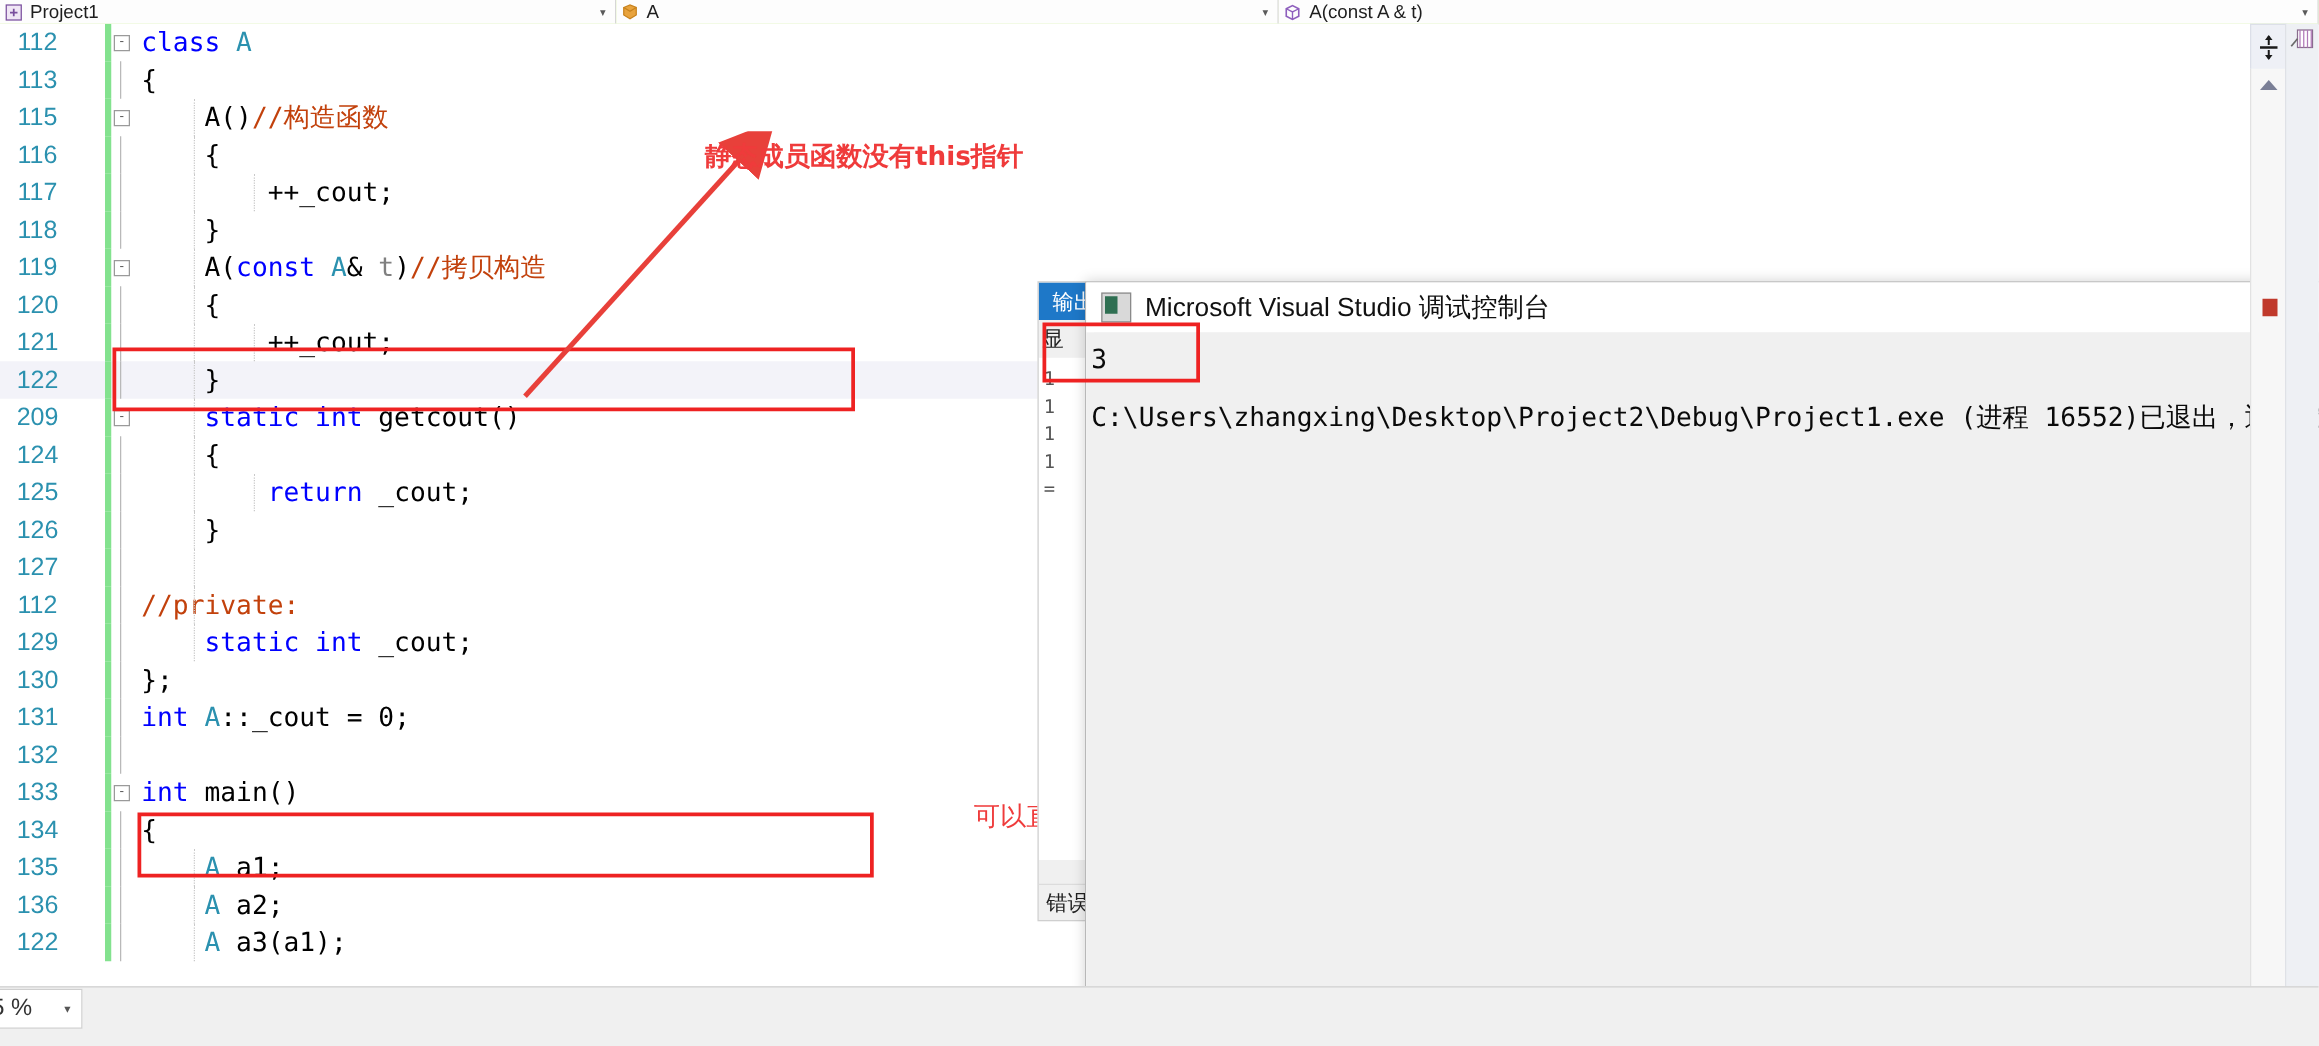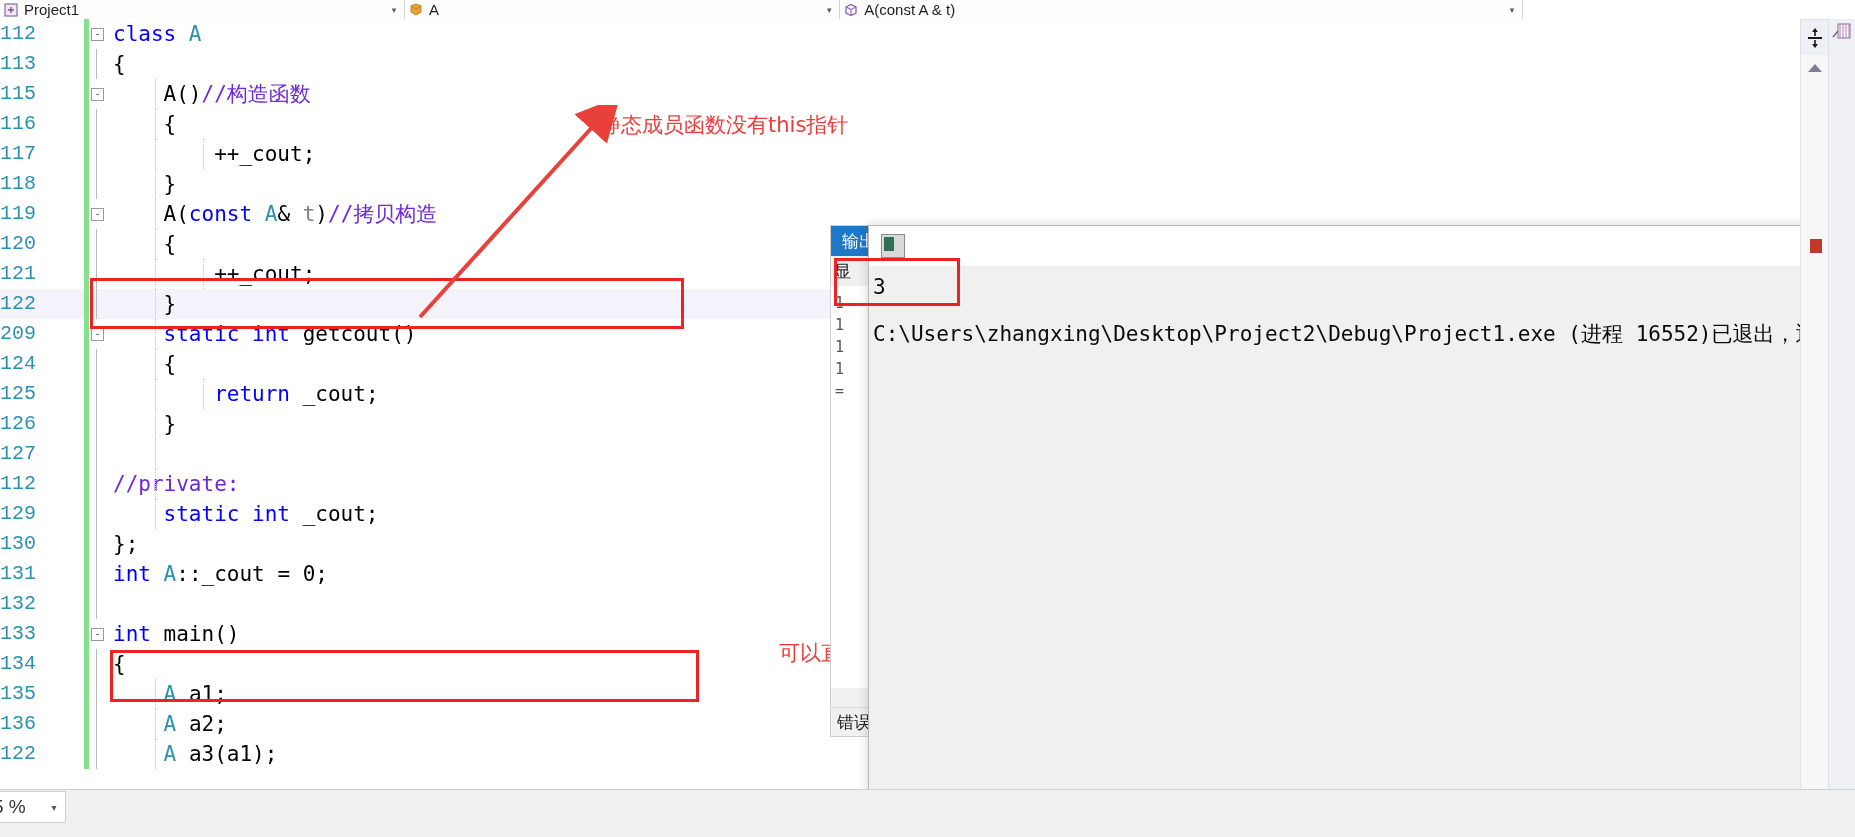--- a/index.html
+++ b/index.html
@@ -6,21 +6,21 @@
   body{
     width:1855px;height:837px;overflow:hidden;
     background:#ffffff;
     font-family:"Liberation Sans", sans-serif;
     -webkit-font-smoothing:antialiased;
   }
   #root{position:relative;width:1855px;height:837px;}
 
   
   .navbar{
-    position:absolute;left:0;top:0;width:1523px;height:19px;
+    position:absolute;left:0;top:0;width:1855px;height:19px;
     background:#bef264;border-bottom:1px solid #cfcfcf;
     display:flex;align-items:center;
   }
   .nav-combo{
     height:19px;display:flex;align-items:center;
     background:#fdfdfd;border-right:1px solid #d6d6d6;
     font-size:15px;color:#1e1e1e;position:relative;
   }
   .nav-combo .cb-icon{
     width:22px;display:flex;align-items:center;justify-content:center;flex:0 0 auto;
@@ -41,23 +41,23 @@
     position:absolute;left:0;top:19px;width:1800px;height:770px;
     background:#ffffff;overflow:hidden;
   }
   .code-rows{position:relative;}
   .row{
     height:30px;line-height:30px;display:flex;align-items:stretch;
     font-family:"DejaVu Sans Mono","Liberation Mono",monospace;
     font-size:21px;white-space:pre;
   }
   .gutter-num{
-    width:60px;flex:0 0 auto;text-align:left;padding-right:10px;
+    width:60px;flex:0 0 auto;text-align:center;padding-right:10px;
     color:#2b91af;font-size:20px;
-    font-family:Liberation Mono, monospace;
+    font-family:Liberation Sans, sans-serif;
   }
   .glyph{
     width:14px;flex:0 0 auto;position:relative;
   }
   .changebar{
     width:5px;flex:0 0 auto;background:#83e28e;
   }
   .foldcol{
     width:18px;flex:0 0 auto;position:relative;
   }
@@ -73,21 +73,21 @@
   .codetext{flex:1 1 auto;padding-left:6px;position:relative;}
 
   .indent-guide{
     position:absolute;top:0;bottom:0;width:1px;
     border-left:1px dotted #c9c9c9;
   }
 
   
   .k{color:#0000ff;}      
   .t{color:#2b91af;}      
-  .c{color:#6d28d9;}      
+  .c{color:#c2410c;}      
   .p{color:#000000;}      
   .g{color:#808080;}      
 
   .row.hl{background:#f3f3f9;}
 
   
   .redbox{
     position:absolute;border:3px solid #ee2222;pointer-events:none;
   }
 
@@ -285,21 +285,21 @@
 
   <svg class="arrow-svg" width="260" height="220" style="left:410px;top:105px;">
     <defs>
       <marker id="ah" markerWidth="11" markerHeight="11" refX="2" refY="5.5" orient="auto">
         <path d="M0,0 L11,5.5 L0,11 z" fill="#e8403a"></path>
       </marker>
     </defs>
     <line x1="10" y1="212" x2="186" y2="18" stroke="#e8403a" stroke-width="4" marker-end="url(#ah)"></line>
   </svg>
 
-  <div class="annot" style="left:600px;top:111px;">静态成员函数没有this指针</div>
+  <div class="annot" style="left:564px;top:111px;font-weight:bold;">静态成员函数没有this指针</div>
 
   <div class="annot" style="left:779px;top:639px;">可以直接使用类名调用函数</div>
 
   <div class="outputwin">
     <div class="out-tab">输出</div>
     <div class="out-toolbar">
       <span>显</span>
     </div>
     <div class="out-body" id="out-lines">
         <div class="oline">1</div>
@@ -308,20 +308,21 @@
         <div class="oline">1</div>
         <div class="oline">=</div>
       </div>
     <div class="out-hscroll"></div>
     <div class="out-bottom-tab">错误</div>
   </div>
 
   <div class="console">
     <div class="console-title">
       <span class="cicon"></span>
+      <span>Microsoft Visual Studio 调试控制台</span>
     </div>
     <div class="console-left-white"></div>
     <div class="console-body">
       <div class="cline">3</div>
       <div class="gap"></div>
       <div class="cline">C:\Users\zhangxing\Desktop\Project2\Debug\Project1.exe (进程 16552)已退出，返回代码</div>
     </div>
   </div>
 
   <div class="redbox-out" style="left:834px;top:258px;width:120px;height:42px;"></div>

